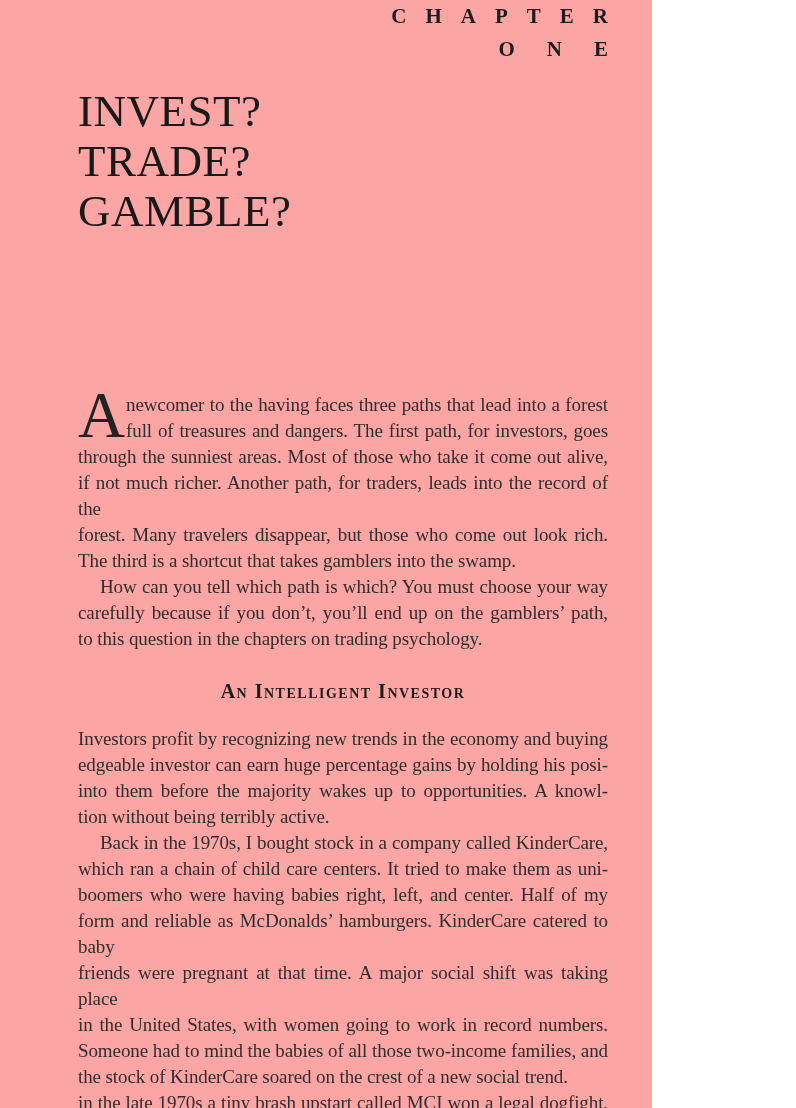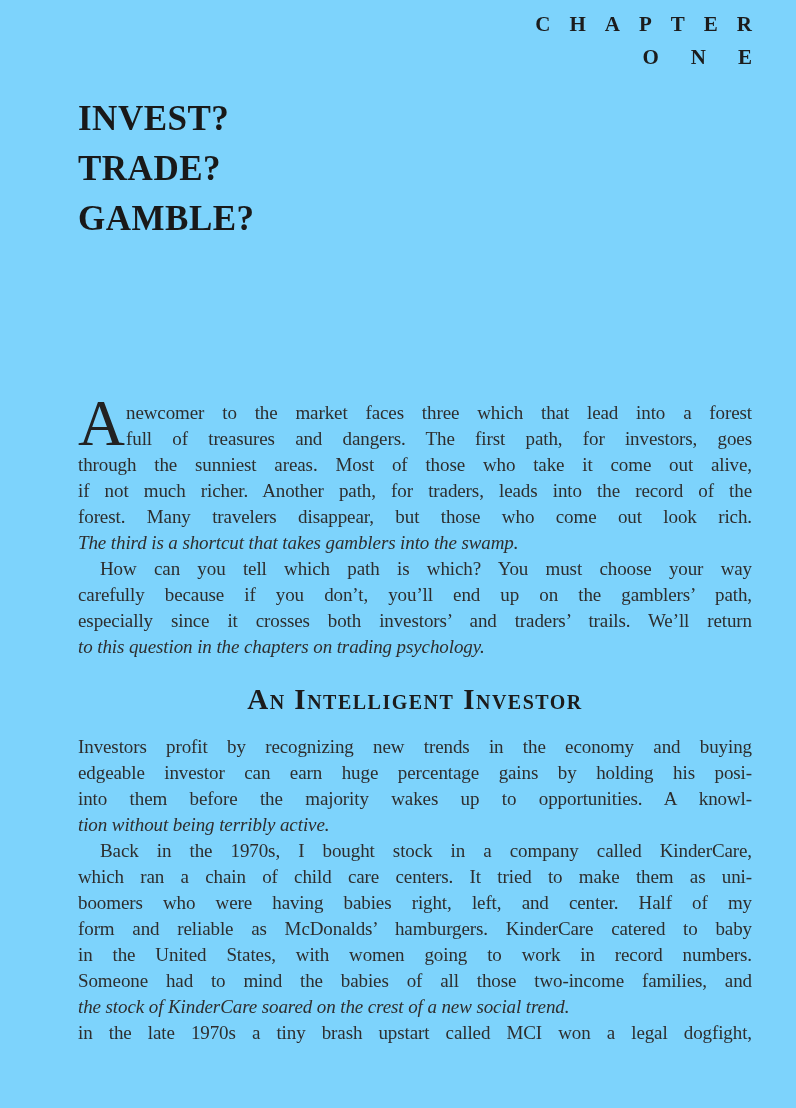--- a/index.html
+++ b/index.html
@@ -5,79 +5,79 @@
   html, body { margin: 0; padding: 0; }
   body {
     width: 796px; height: 1108px;
     background: #ffffff;
     font-family: "Liberation Serif", serif;
     color: #2e2e2e;
     overflow: hidden;
   }
   .page {
     box-sizing: border-box;
-    width: 796px; height: 1108px;
-    padding: 8px 44px 0 78px;
-    background: #7dd3fc;
+    width: 652px; height: 1108px;
+    padding: 0 44px 0 78px;
+    background: #fca5a5;
   }
   .chapter-head {
     text-align: right;
     font-weight: bold;
     color: #1c1c1c;
   }
   .chapter-line {
     font-size: 21px;
     line-height: 33px;
     letter-spacing: 19px;
     margin-right: -19px;
     white-space: nowrap;
   }
   .chapter-num {
     letter-spacing: 32px;
     margin-right: -32px;
   }
   .book-title {
     margin: 20px 0 0 0;
-    font-size: 35px;
+    font-size: 45px;
     line-height: 50px;
-    font-weight: bold;
+    font-weight: normal;
     letter-spacing: 0.5px;
     color: #191919;
   }
   .body-copy {
     margin-top: 156px;
     font-size: 19px;
     line-height: 26px;
     letter-spacing: -0.1px;
     color: #2e2e2e;
   }
   .para { margin: 0; }
   .line {
     text-align: justify;
     text-align-last: justify;
     white-space: normal;
   }
-  .line.last { text-align-last: left; font-style: italic; }
+  .line.last { text-align-last: left; }
   .line.indent { text-indent: 22px; }
   .dropcap {
     float: left;
     width: 46px;
     height: 52px;
     margin-right: 2px;
     font-size: 65px;
     line-height: 47px;
     color: #222222;
     overflow: visible;
   }
   .section-heading {
     margin: 26px 0 22px 0;
     text-align: center;
     font-variant: small-caps;
     font-weight: bold;
-    font-size: 29px;
+    font-size: 20px;
     line-height: 26px;
     letter-spacing: 1.5px;
     color: #1c1c1c;
   }
 </style>
 </head>
 <body>
 
 <div class="page">
 
@@ -88,45 +88,45 @@
 
   <h1 class="book-title">
     <div class="title-line">INVEST?</div>
     <div class="title-line">TRADE?</div>
     <div class="title-line">GAMBLE?</div>
   </h1>
 
   <main class="body-copy">
       <div class="para">
         <span class="dropcap">A</span>
-        <div class="line">newcomer to the market faces three which that lead into a forest</div>
+        <div class="line">newcomer to the having faces three paths that lead into a forest</div>
         <div class="line">full of treasures and dangers. The first path, for investors, goes</div>
         <div class="line">through the sunniest areas. Most of those who take it come out alive,</div>
         <div class="line">if not much richer. Another path, for traders, leads into the record of the</div>
         <div class="line">forest. Many travelers disappear, but those who come out look rich.</div>
         <div class="line last">The third is a shortcut that takes gamblers into the swamp.</div>
       </div>
       <div class="para">
         <div class="line indent">How can you tell which path is which? You must choose your way</div>
         <div class="line">carefully because if you don’t, you’ll end up on the gamblers’ path,</div>
-        <div class="line">especially since it crosses both investors’ and traders’ trails. We’ll return</div>
         <div class="line last">to this question in the chapters on trading psychology.</div>
       </div>
       <div class="section-heading">An Intelligent Investor</div>
       <div class="para">
         <div class="line">Investors profit by recognizing new trends in the economy and buying</div>
         <div class="line">edgeable investor can earn huge percentage gains by holding his posi-</div>
         <div class="line">into them before the majority wakes up to opportunities. A knowl-</div>
         <div class="line last">tion without being terribly active.</div>
       </div>
       <div class="para">
         <div class="line indent">Back in the 1970s, I bought stock in a company called KinderCare,</div>
         <div class="line">which ran a chain of child care centers. It tried to make them as uni-</div>
         <div class="line">boomers who were having babies right, left, and center. Half of my</div>
         <div class="line">form and reliable as McDonalds’ hamburgers. KinderCare catered to baby</div>
+        <div class="line">friends were pregnant at that time. A major social shift was taking place</div>
         <div class="line">in the United States, with women going to work in record numbers.</div>
         <div class="line">Someone had to mind the babies of all those two-income families, and</div>
         <div class="line last">the stock of KinderCare soared on the crest of a new social trend.</div>
       </div>
       <div class="para">
         <div class="line">in the late 1970s a tiny brash upstart called MCI won a legal dogfight,</div>
       </div>
     </main>
 
 </div>

